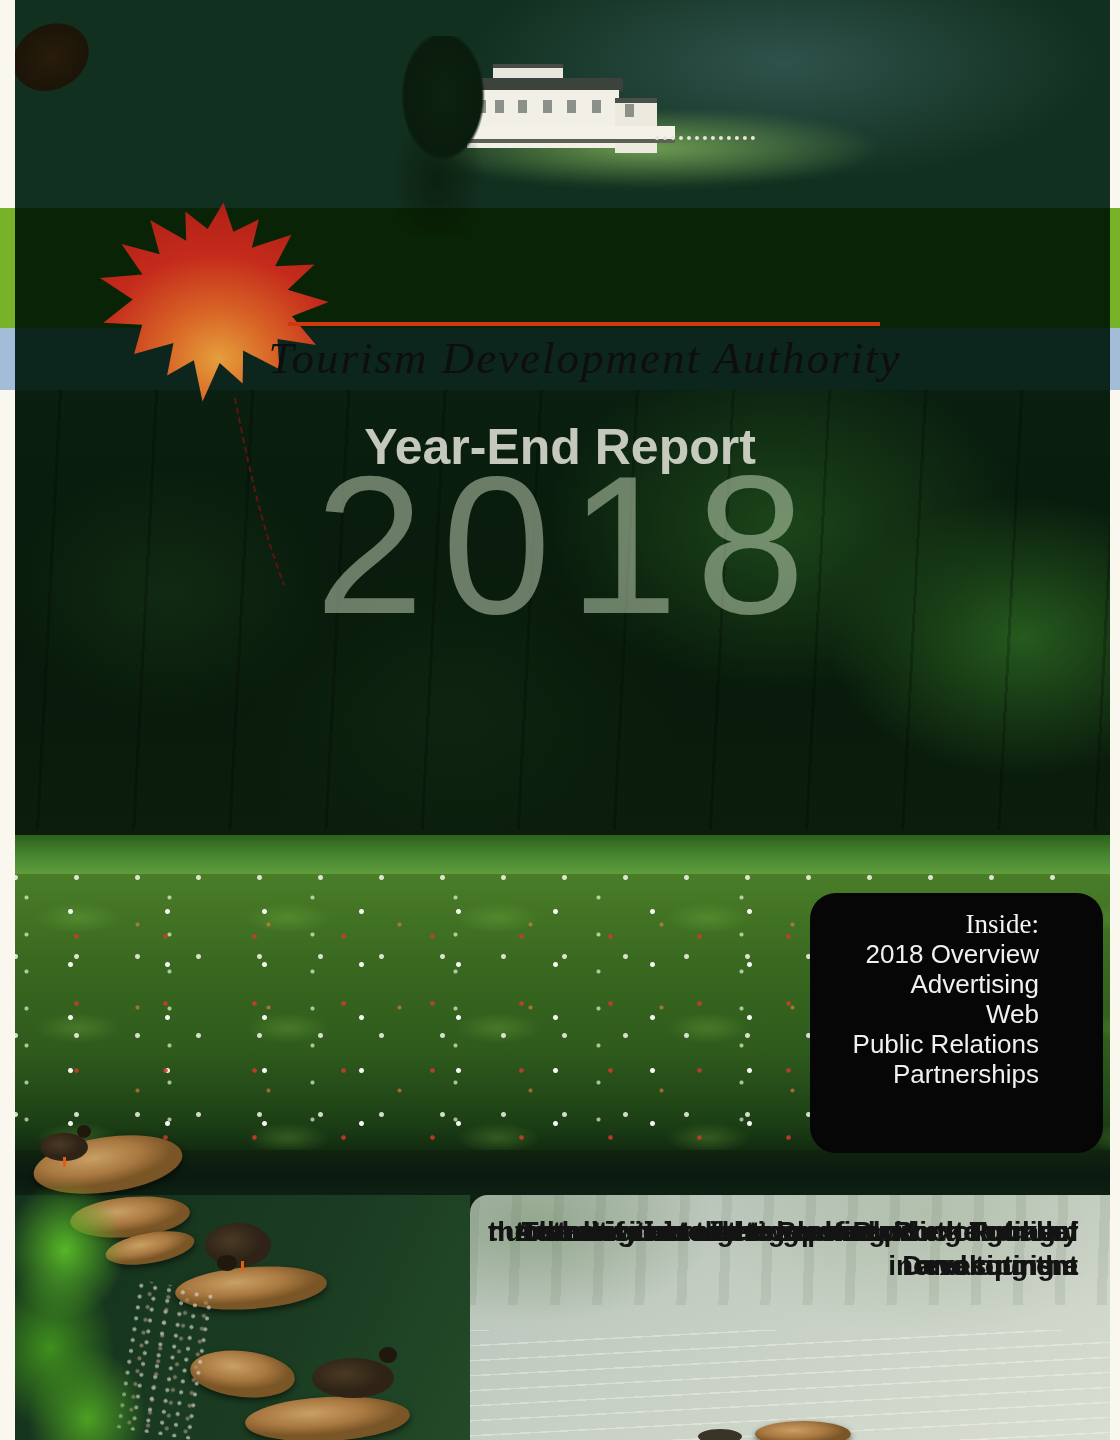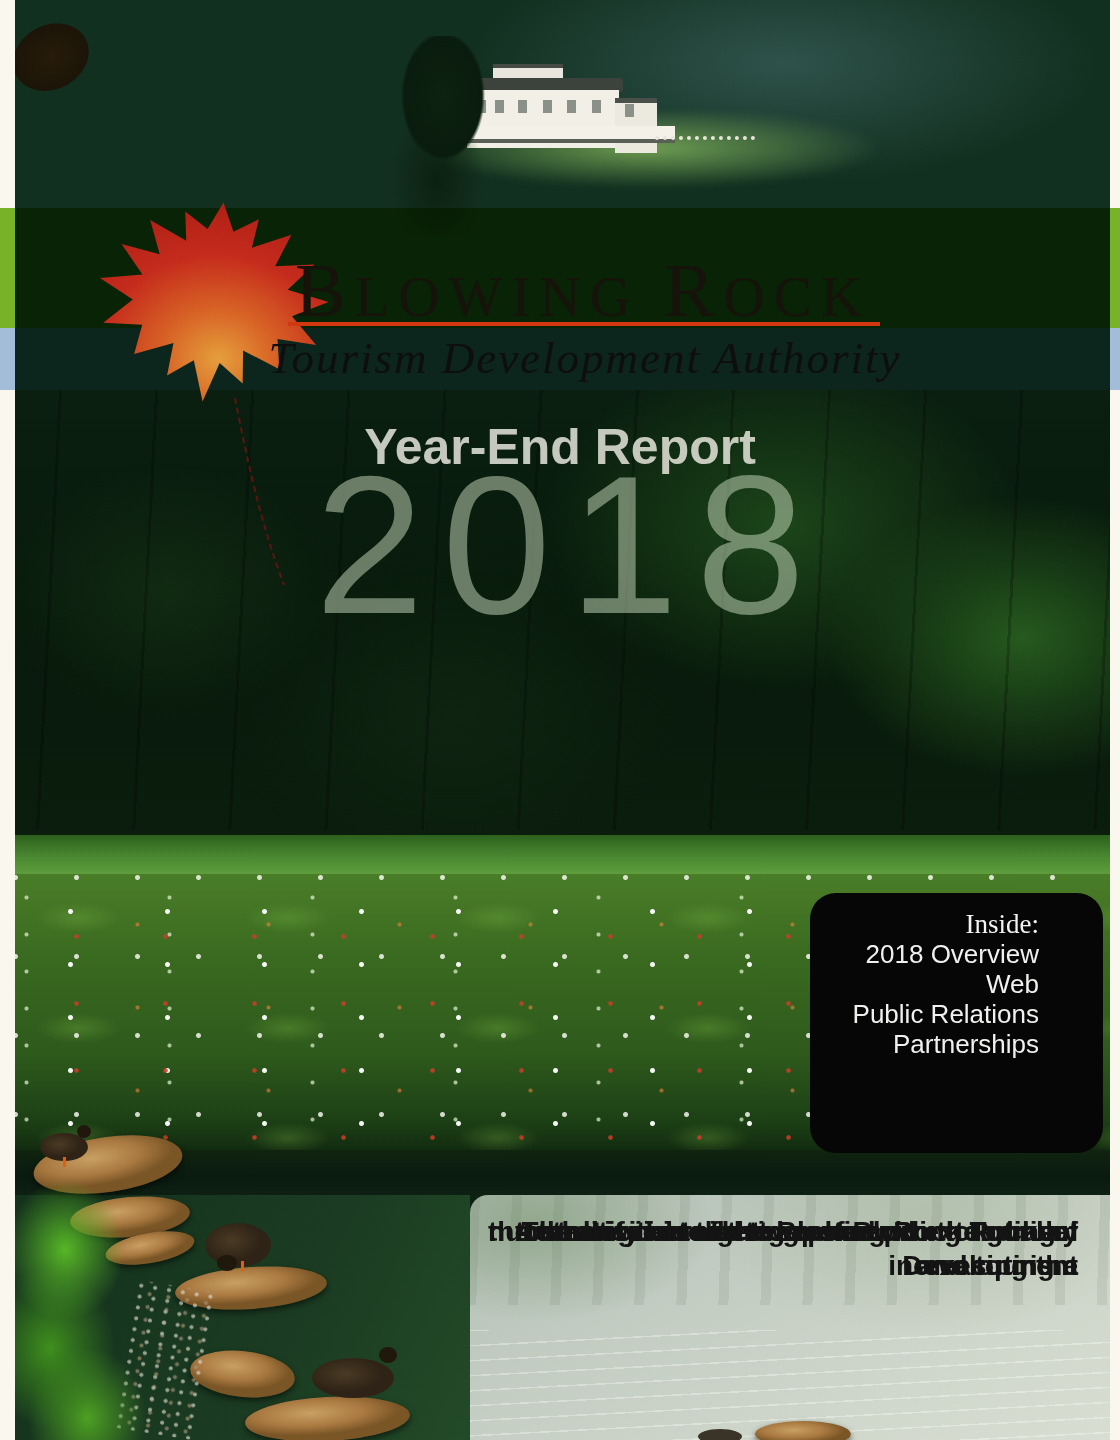--- a/index.html
+++ b/index.html
@@ -183,20 +183,21 @@
         <div>to and within the town of Blowing Rock by executing a</div>
         <div>strategic marketing plan with the goal of increasing the</div>
         <div>number of overnight guests and extending</div>
         <div>the traditional tourist season.</div>
       </div>
     </div>
 
     <div class="inside-box">
       <div class="inside-heading">Inside:</div>
       <div class="inside-item">2018 Overview</div>
+      <div class="inside-item">Advertising</div>
       <div class="inside-item">Web</div>
       <div class="inside-item">Public Relations</div>
       <div class="inside-item">Partnerships</div>
     </div>
   </div>
 
   <div class="band band-green"></div>
   <div class="band band-blue"></div>
 
   <svg class="leaf-svg" viewBox="0 0 260 400">
@@ -205,20 +206,19 @@
         <stop offset="0%" stop-color="#e59f3c"></stop>
         <stop offset="30%" stop-color="#d86426"></stop>
         <stop offset="65%" stop-color="#c52b1c"></stop>
         <stop offset="100%" stop-color="#ad1f15"></stop>
       </radialGradient>
     </defs>
     <path transform="rotate(6 125 100)" fill="url(#leafGrad)" d="M125,0 L138,28 L162,13 L158,42 L196,25 L183,58 L222,52 L198,80 L240,88 L205,106 L232,132 L193,130 L198,160 L160,145 L163,178 L138,160 L125,200 L112,160 L87,178 L90,145 L52,160 L57,130 L18,132 L45,106 L10,88 L52,80 L28,52 L67,58 L54,25 L92,42 L88,13 L112,28 Z"></path>
     <path d="M147,196 C158,252 172,320 196,383" stroke="#5c150f" stroke-width="2" fill="none" stroke-dasharray="6 4"></path>
   </svg>
 
-  <div class="brand-title"><span class="cap">B</span><span class="sc">LOWING</span><span class="cap w2">R</span><span class="sc">OCK</span></div>
   <div class="title-underline"></div>
   <div class="brand-subtitle">Tourism Development Authority</div>
 
   <div class="report-label">Year-End Report</div>
   <div class="report-year">2018</div>
 
 </div>
 
 </body></html>

